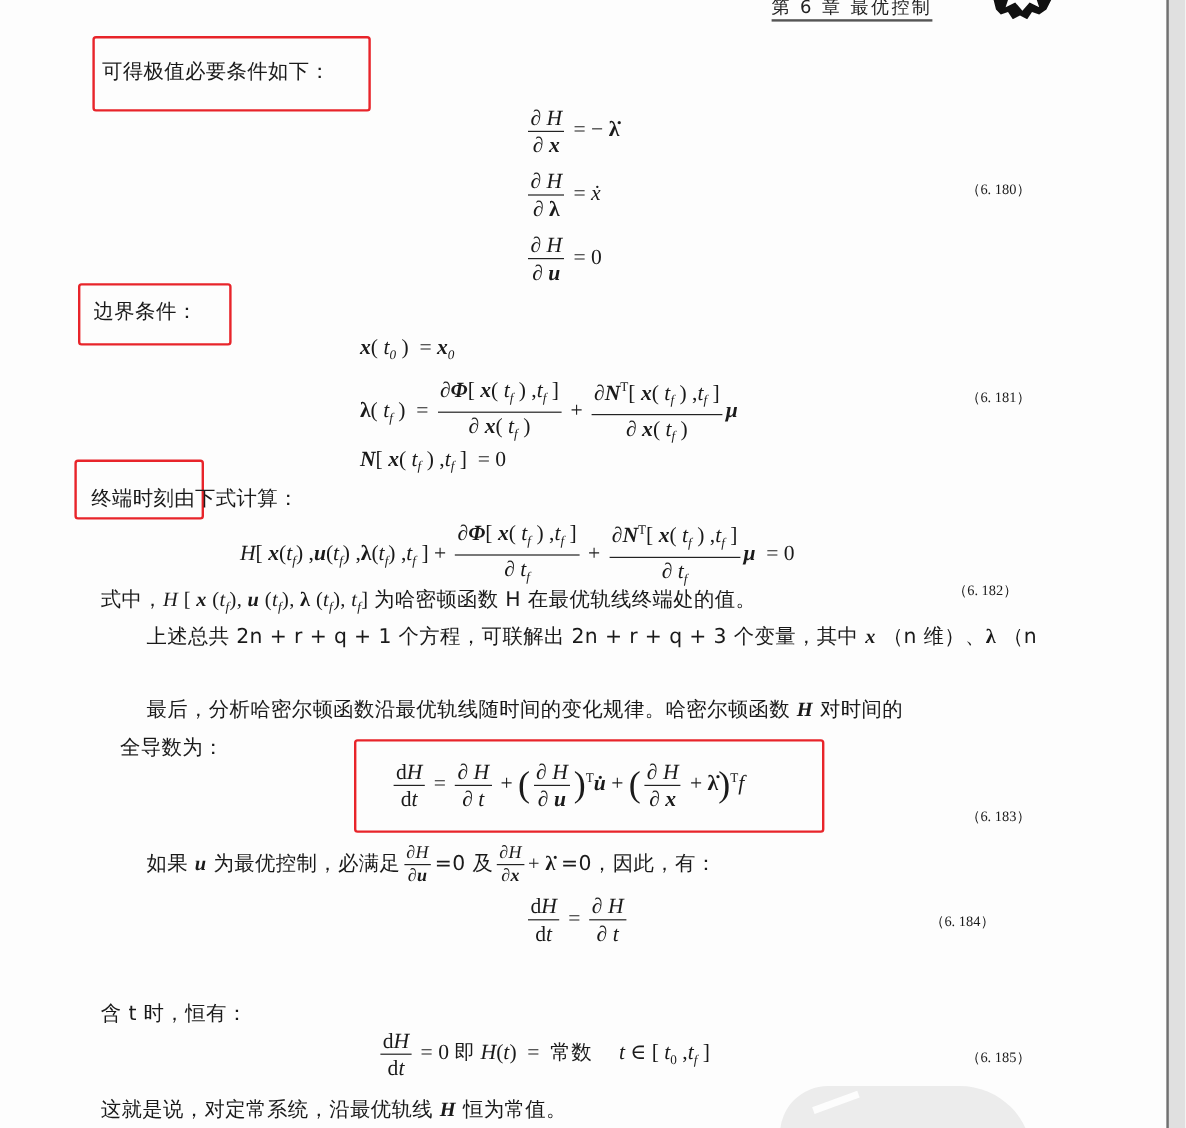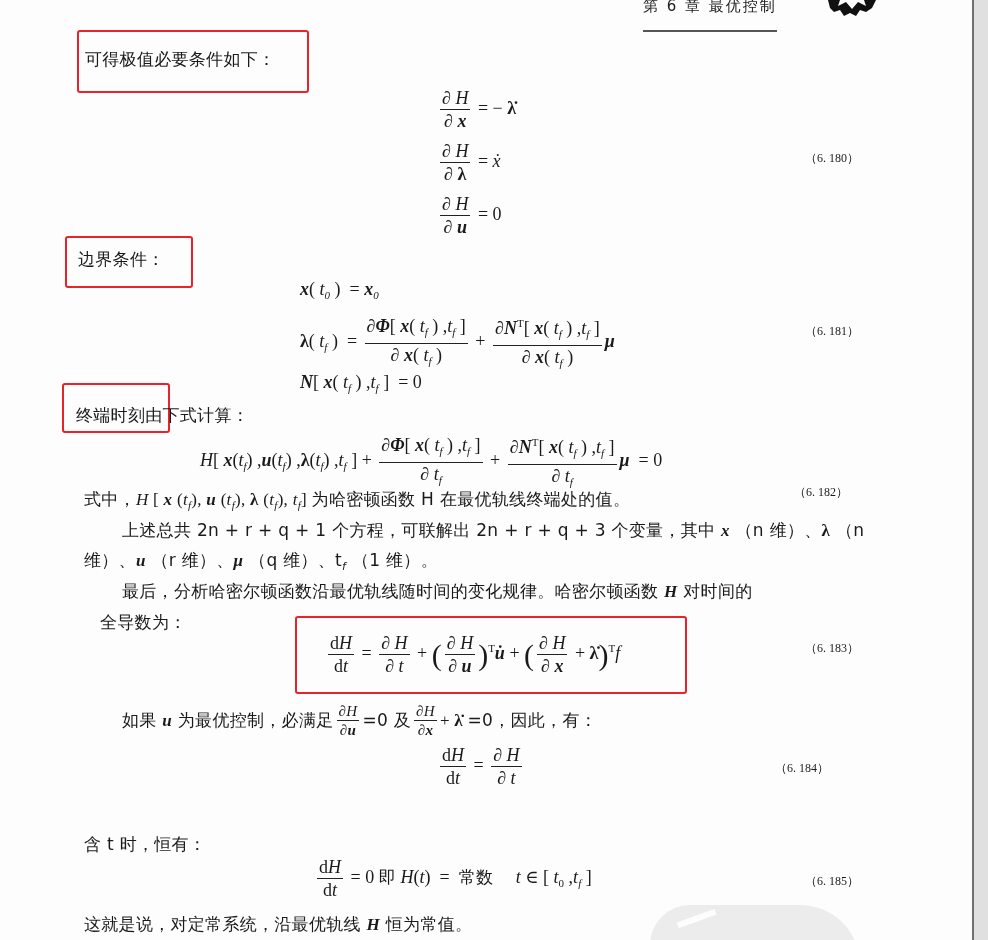--- a/index.html
+++ b/index.html
@@ -20,21 +20,21 @@
   .sub { font-size:11px; vertical-align:-4px; font-style:italic; }
   .sup { font-size:11px; vertical-align:7px; }
   .eqno { font-family:"Liberation Serif", serif; font-size:12px; }
   .frac { display:inline-flex; flex-direction:column; align-items:center; vertical-align:middle; margin:0 3px; }
   .frac .num { border-bottom:1px solid #222; padding:0 2px 1px; line-height:20px; }
   .frac .den { padding:1px 2px 0; line-height:20px; }
   .frac.small { font-size:15px; }
   .frac.small .num, .frac.small .den { line-height:16px; }
   .paren { font-size:30px; vertical-align:middle; font-weight:200; }
   .redbox { position:absolute; border:2px solid #e8242a; border-radius:3px; box-sizing:border-box; }
-  .header { position:absolute; left:643px; top:0; font-family:"DejaVu Sans", sans-serif; font-size:15px; color:#222; border-bottom:2px solid #555; padding-bottom:17px; line-height:13px; letter-spacing:2px; }
+  .header { position:absolute; left:643px; top:0; font-family:"DejaVu Sans", sans-serif; font-size:15px; color:#222; border-bottom:2px solid #555; padding-bottom:3px; line-height:13px; letter-spacing:2px; }
   .logo { position:absolute; left:826px; top:0; width:52px; height:16px; }
   .watermark { position:absolute; left:650px; top:905px; width:210px; height:60px; background:#ececec; border-radius:40px 60px 0 0; }
   .watermark-mark { position:absolute; left:680px; top:915px; width:40px; height:20px; border-top:6px solid #fdfdfd; transform:rotate(-20deg); }
 </style>
 </head>
 <body>
 
 <div class="page">
 
   <div class="header">第 6 章   最优控制</div>
@@ -110,23 +110,20 @@
   </div>
   <div class="abs eqno" style="left:794px;top:449px;margin-top:35px;">（6. 182）</div>
 
   <div class="abs cn" style="left:84px;top:488px;">
     <span>式中，</span><span class="math" style="font-size:17px;"><span class="it">H</span> [ <span class="bi">x</span> (<span class="it">t</span><span class="sub">f</span>), <span class="bi">u</span> (<span class="it">t</span><span class="sub">f</span>), <span class="b">λ</span> (<span class="it">t</span><span class="sub">f</span>), <span class="it">t</span><span class="sub">f</span>] </span><span>为哈密顿函数 H 在最优轨线终端处的值。</span>
   </div>
 
   <div class="abs cn" style="left:122px;top:519px;">
     <span>上述总共 2n + r + q + 1 个方程，可联解出 2n + r + q + 3 个变量，其中</span> <span class="bi math" style="font-size:17px;">x</span> <span>（n 维）、</span><span class="b math" style="font-size:17px;">λ</span> <span>（n</span>
   </div>
-  <div class="abs cn" style="left:84px;top:549px;">
-    <span>维）、</span><span class="bi math" style="font-size:17px;">u</span> <span>（r 维）、</span><span class="bi math" style="font-size:17px;">μ</span> <span>（q 维）、t</span><span class="sub">f</span> <span>（1 维）。</span>
-  </div>
 
   <div class="abs cn" style="left:122px;top:580px;">
     <span>最后，分析哈密尔顿函数沿最优轨线随时间的变化规律。哈密尔顿函数</span> <span class="bi math" style="font-size:17px;">H</span> <span>对时间的</span>
   </div>
   <div class="abs cn" style="left:84px;top:611px;margin-left:16px;">全导数为：</div>
 
   <div class="redbox" style="left:295px;top:616px;width:392px;height:78px;"></div>
   <div class="abs math" style="left:325px;top:633px;">
     <span class="frac">
         <span class="num">d<span class="it">H</span></span>
@@ -139,21 +136,21 @@
       </span>
     + <span class="paren">(</span><span class="frac">
         <span class="num">∂ <span class="it">H</span></span>
         <span class="den">∂ <span class="bi">u</span></span>
       </span><span class="paren">)</span><span class="sup">T</span><span class="bi">u̇</span>
     + <span class="paren">(</span><span class="frac">
         <span class="num">∂ <span class="it">H</span></span>
         <span class="den">∂ <span class="bi">x</span></span>
       </span> + <span class="b">λ̇</span><span class="paren">)</span><span class="sup">T</span><span class="it">f</span>
   </div>
-  <div class="abs eqno" style="left:805px;top:640px;">（6. 183）</div>
+  <div class="abs eqno" style="left:805px;top:672px;">（6. 183）</div>
 
   <div class="abs cn" style="left:122px;top:703px;">
     <span>如果</span> <span class="bi math" style="font-size:17px;">u</span> <span>为最优控制，必满足</span><span class="frac small math">
         <span class="num">∂<span class="it">H</span></span>
         <span class="den">∂<span class="bi">u</span></span>
       </span><span>=0 及</span><span class="frac small math">
         <span class="num">∂<span class="it">H</span></span>
         <span class="den">∂<span class="bi">x</span></span>
       </span><span class="math" style="font-size:17px;">+ <span class="b">λ̇</span> </span><span>=0，因此，有：</span>
   </div>

